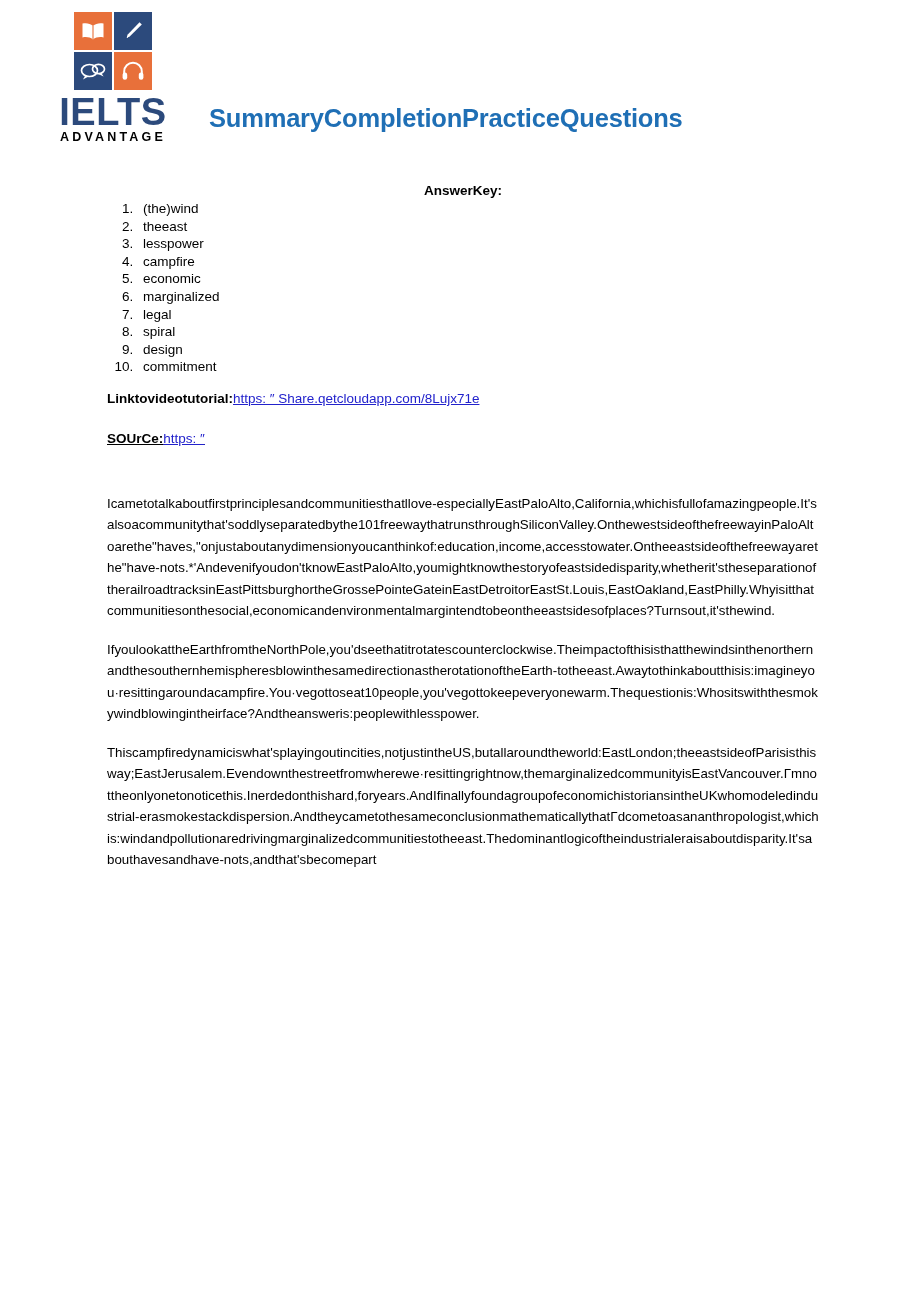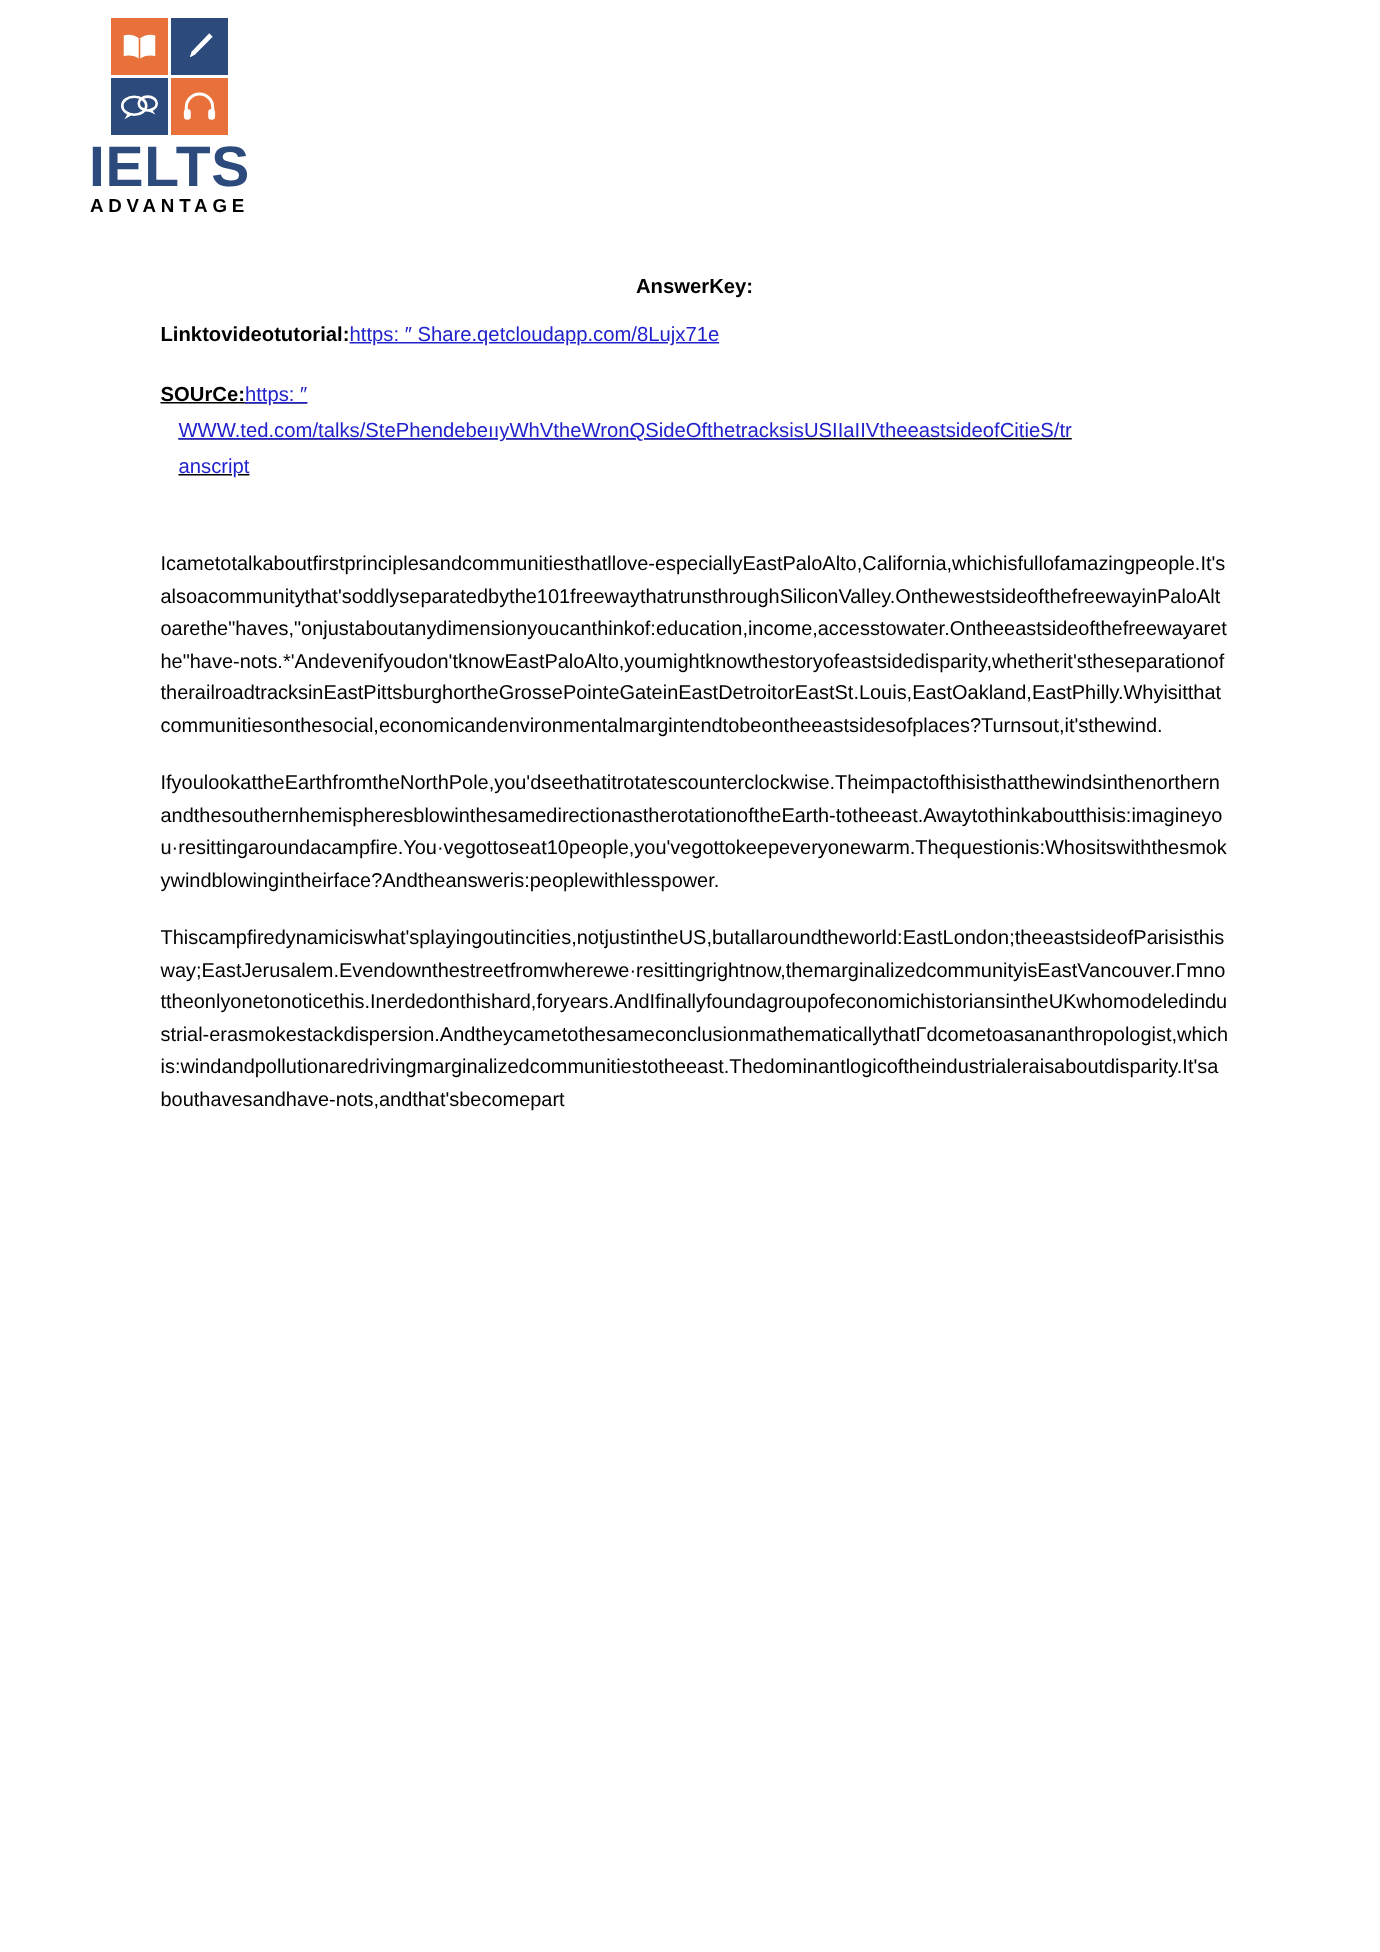--- a/index.html
+++ b/index.html
@@ -195,35 +195,47 @@
           <rect x="1.6" y="12.6" width="4.6" height="7.2" rx="2.2" fill="#ffffff"></rect>
           <rect x="17.8" y="12.6" width="4.6" height="7.2" rx="2.2" fill="#ffffff"></rect>
         </svg>
       </div>
 
     </div>
     <div class="logo-word">IELTS</div>
     <div class="logo-sub">ADVANTAGE</div>
   </div>
 
+  <div class="page-title">SummaryCompletionPracticeQuestions</div>
 </div>
 
 <div class="content">
 
   <div class="answer-key-title">AnswerKey:</div>
 
+  <ol class="answer-list">
+    <li>(the)wind</li>
+    <li>theeast</li>
+    <li>lesspower</li>
+    <li>campfire</li>
+    <li>economic</li>
+    <li>marginalized</li>
+    <li>legal</li>
+    <li>spiral</li>
+    <li>design</li>
+    <li>commitment</li>
+  </ol>
 
   <div class="link-line">
     <span class="link-label">Linktovideotutorial:</span><a class="link-a" href="#">https: ″  Share.qetcloudapp.com/8Lujx71e</a>
   </div>
 
 
   <div class="source-block">
     <span class="source-label">SOUrCe:</span><a class="link-a" href="#">https: ″</a>
-    <span class="source-url-2"><a class="link-a" href="#">WWW.ted.com/talks/StePhendebeııyWhVtheWronQSideOfthetracksis</a><span class="link-blue-plain">USIIaIIVtheeastsideofCitieS/tr</span><br><span class="link-blue-plain">anscript</span></span>
   </div>
 
   <div class="transcript-body">
     <p>Icametotalkaboutfirstprinciplesandcommunitiesthatllove-especiallyEastPaloAlto,California,whichisfullofamazingpeople.It'salsoacommunitythat'soddlyseparatedbythe101freewaythatrunsthroughSiliconValley.OnthewestsideofthefreewayinPaloAltoarethe"haves,"onjustaboutanydimensionyoucanthinkof:education,income,accesstowater.Ontheeastsideofthefreewayarethe"have-nots.*'Andevenifyoudon'tknowEastPaloAlto,youmightknowthestoryofeastsidedisparity,whetherit'stheseparationoftherailroadtracksinEastPittsburghortheGrossePointeGateinEastDetroitorEastSt.Louis,EastOakland,EastPhilly.Whyisitthatcommunitiesonthesocial,economicandenvironmentalmargintendtobeontheeastsidesofplaces?Turnsout,it'sthewind.</p>
     <p>IfyoulookattheEarthfromtheNorthPole,you'dseethatitrotatescounterclockwise.TheimpactofthisisthatthewindsinthenorthernandthesouthernhemispheresblowinthesamedirectionastherotationoftheEarth-totheeast.Awaytothinkaboutthisis:imagineyou·resittingaroundacampfire.You·vegottoseat10people,you'vegottokeepeveryonewarm.Thequestionis:Whositswiththesmokywindblowingintheirface?Andtheansweris:peoplewithlesspower.</p>
     <p>Thiscampfiredynamiciswhat'splayingoutincities,notjustintheUS,butallaroundtheworld:EastLondon;theeastsideofParisisthisway;EastJerusalem.Evendownthestreetfromwherewe·resittingrightnow,themarginalizedcommunityisEastVancouver.Γmnottheonlyonetonoticethis.Inerdedonthishard,foryears.AndIfinallyfoundagroupofeconomichistoriansintheUKwhomodeledindustrial-erasmokestackdispersion.AndtheycametothesameconclusionmathematicallythatΓdcometoasananthropologist,whichis:windandpollutionaredrivingmarginalizedcommunitiestotheeast.Thedominantlogicoftheindustrialeraisaboutdisparity.It'sabouthavesandhave-nots,andthat'sbecomepart</p>
   </div>
 
 </div>
 

